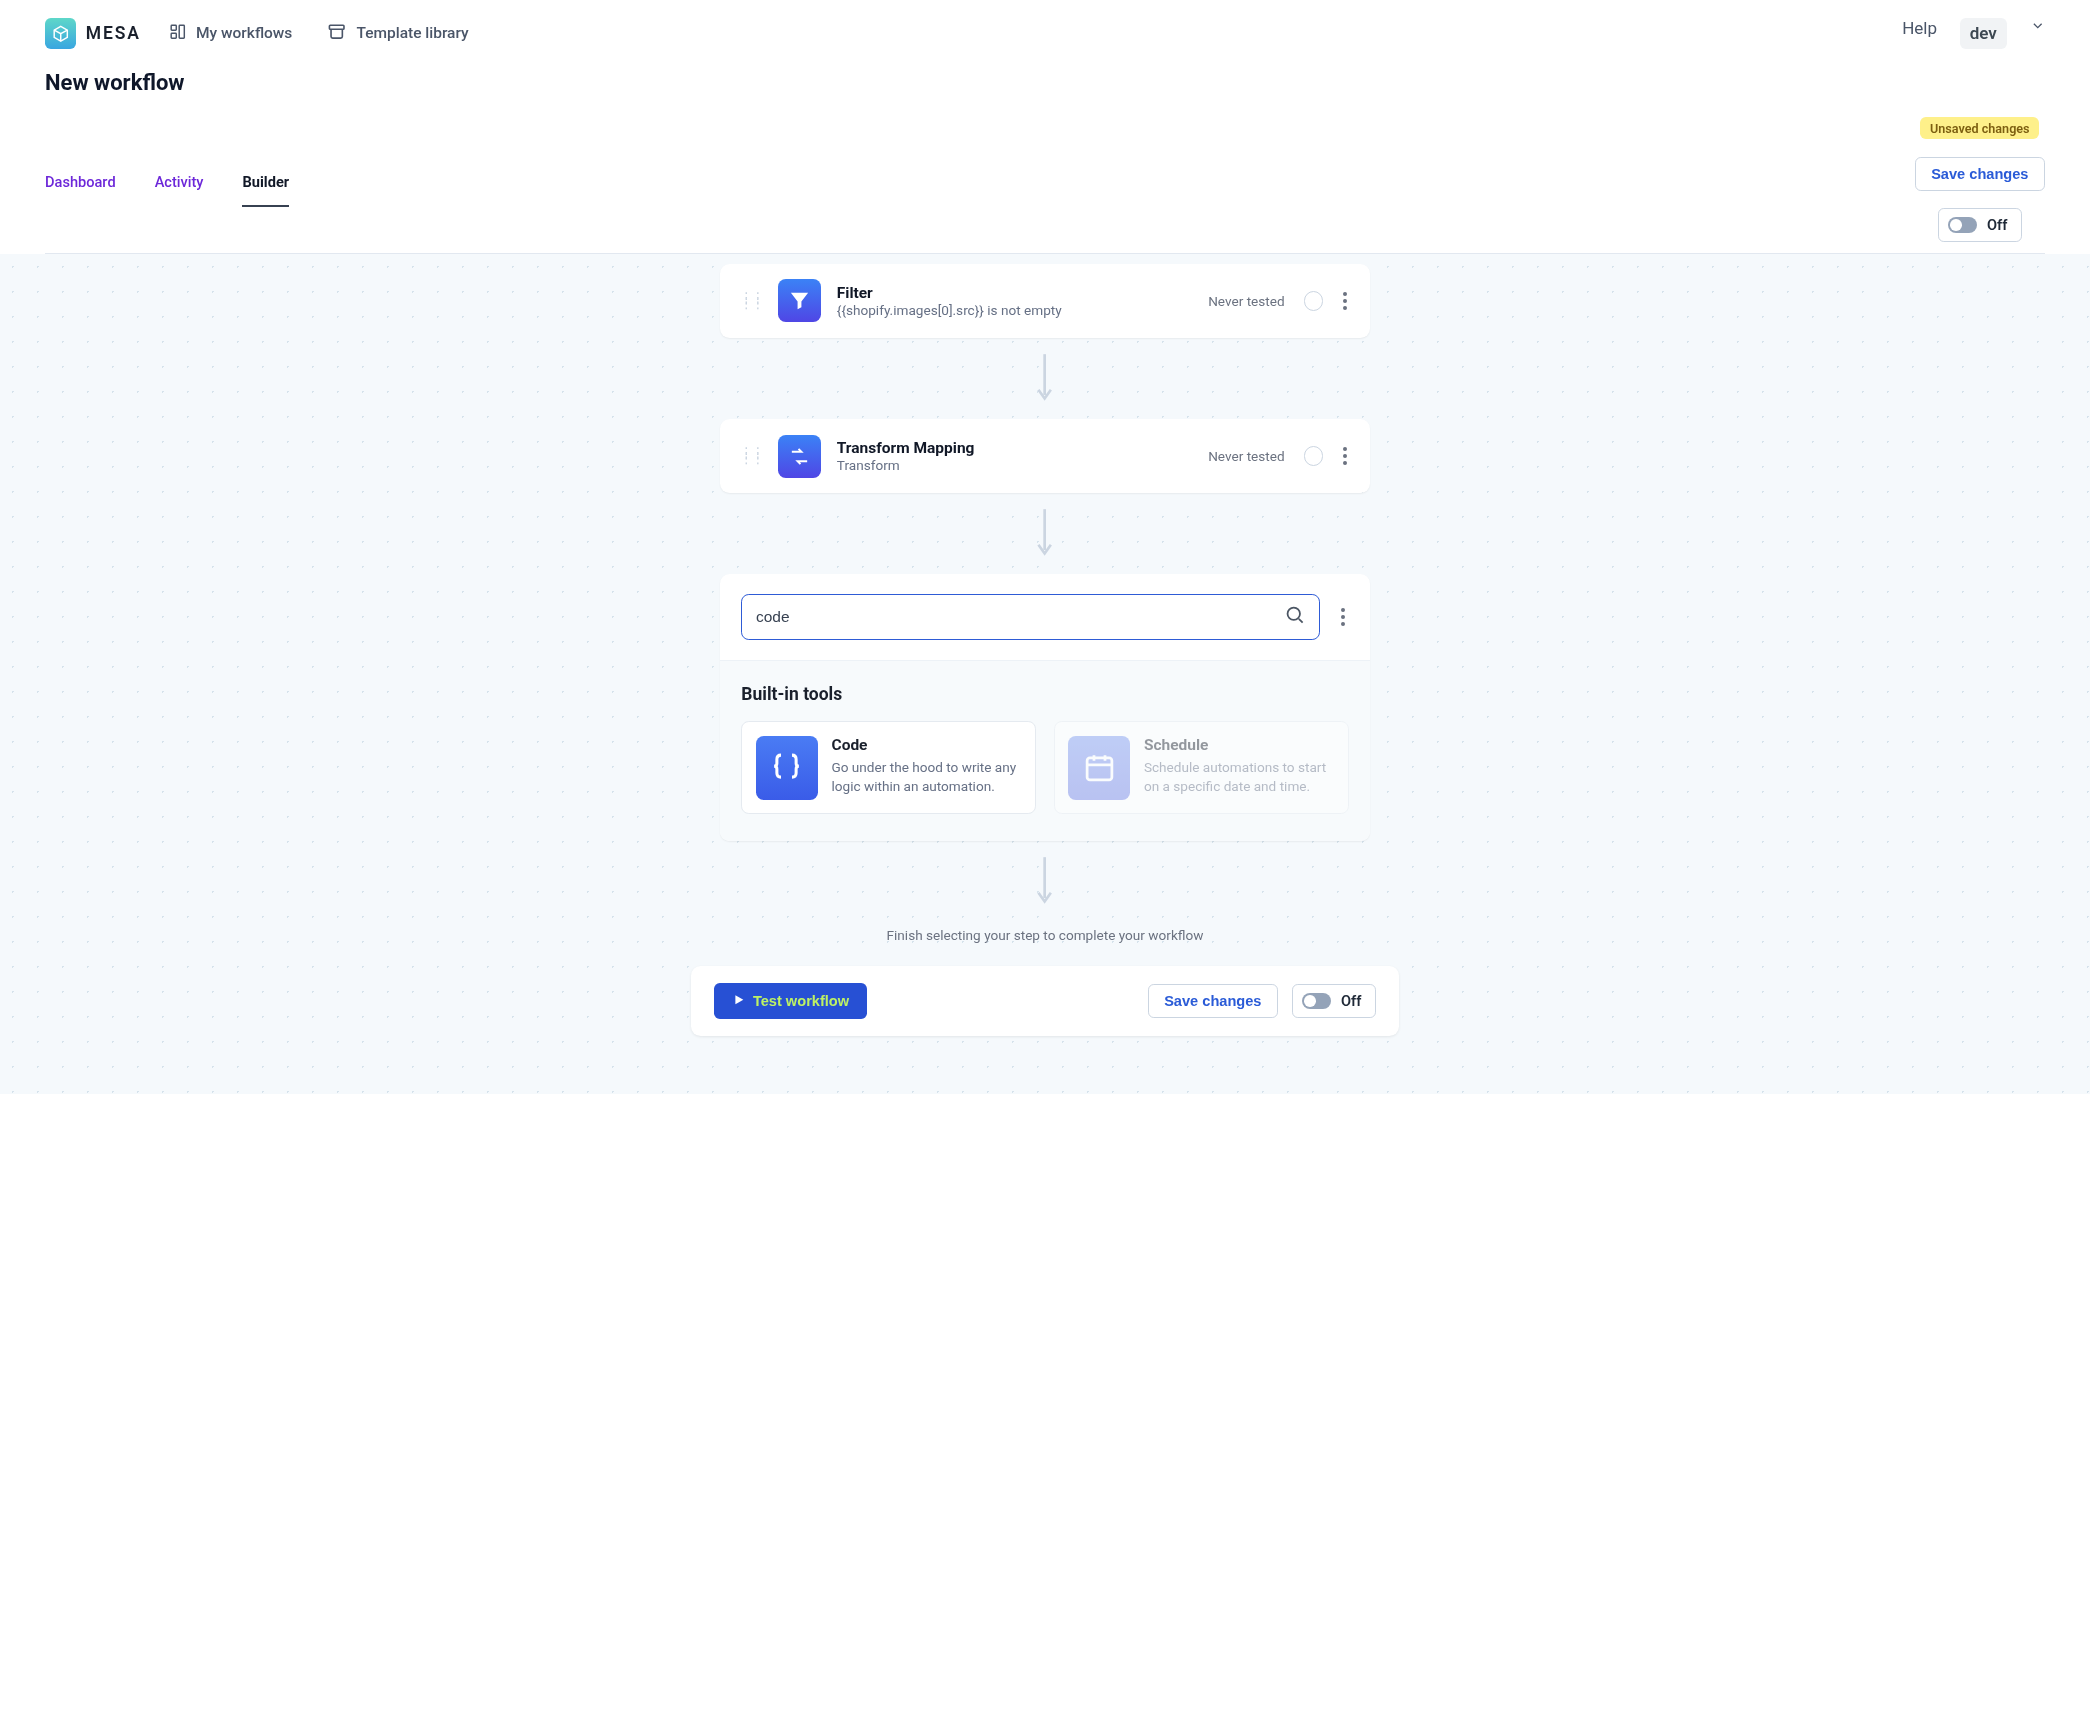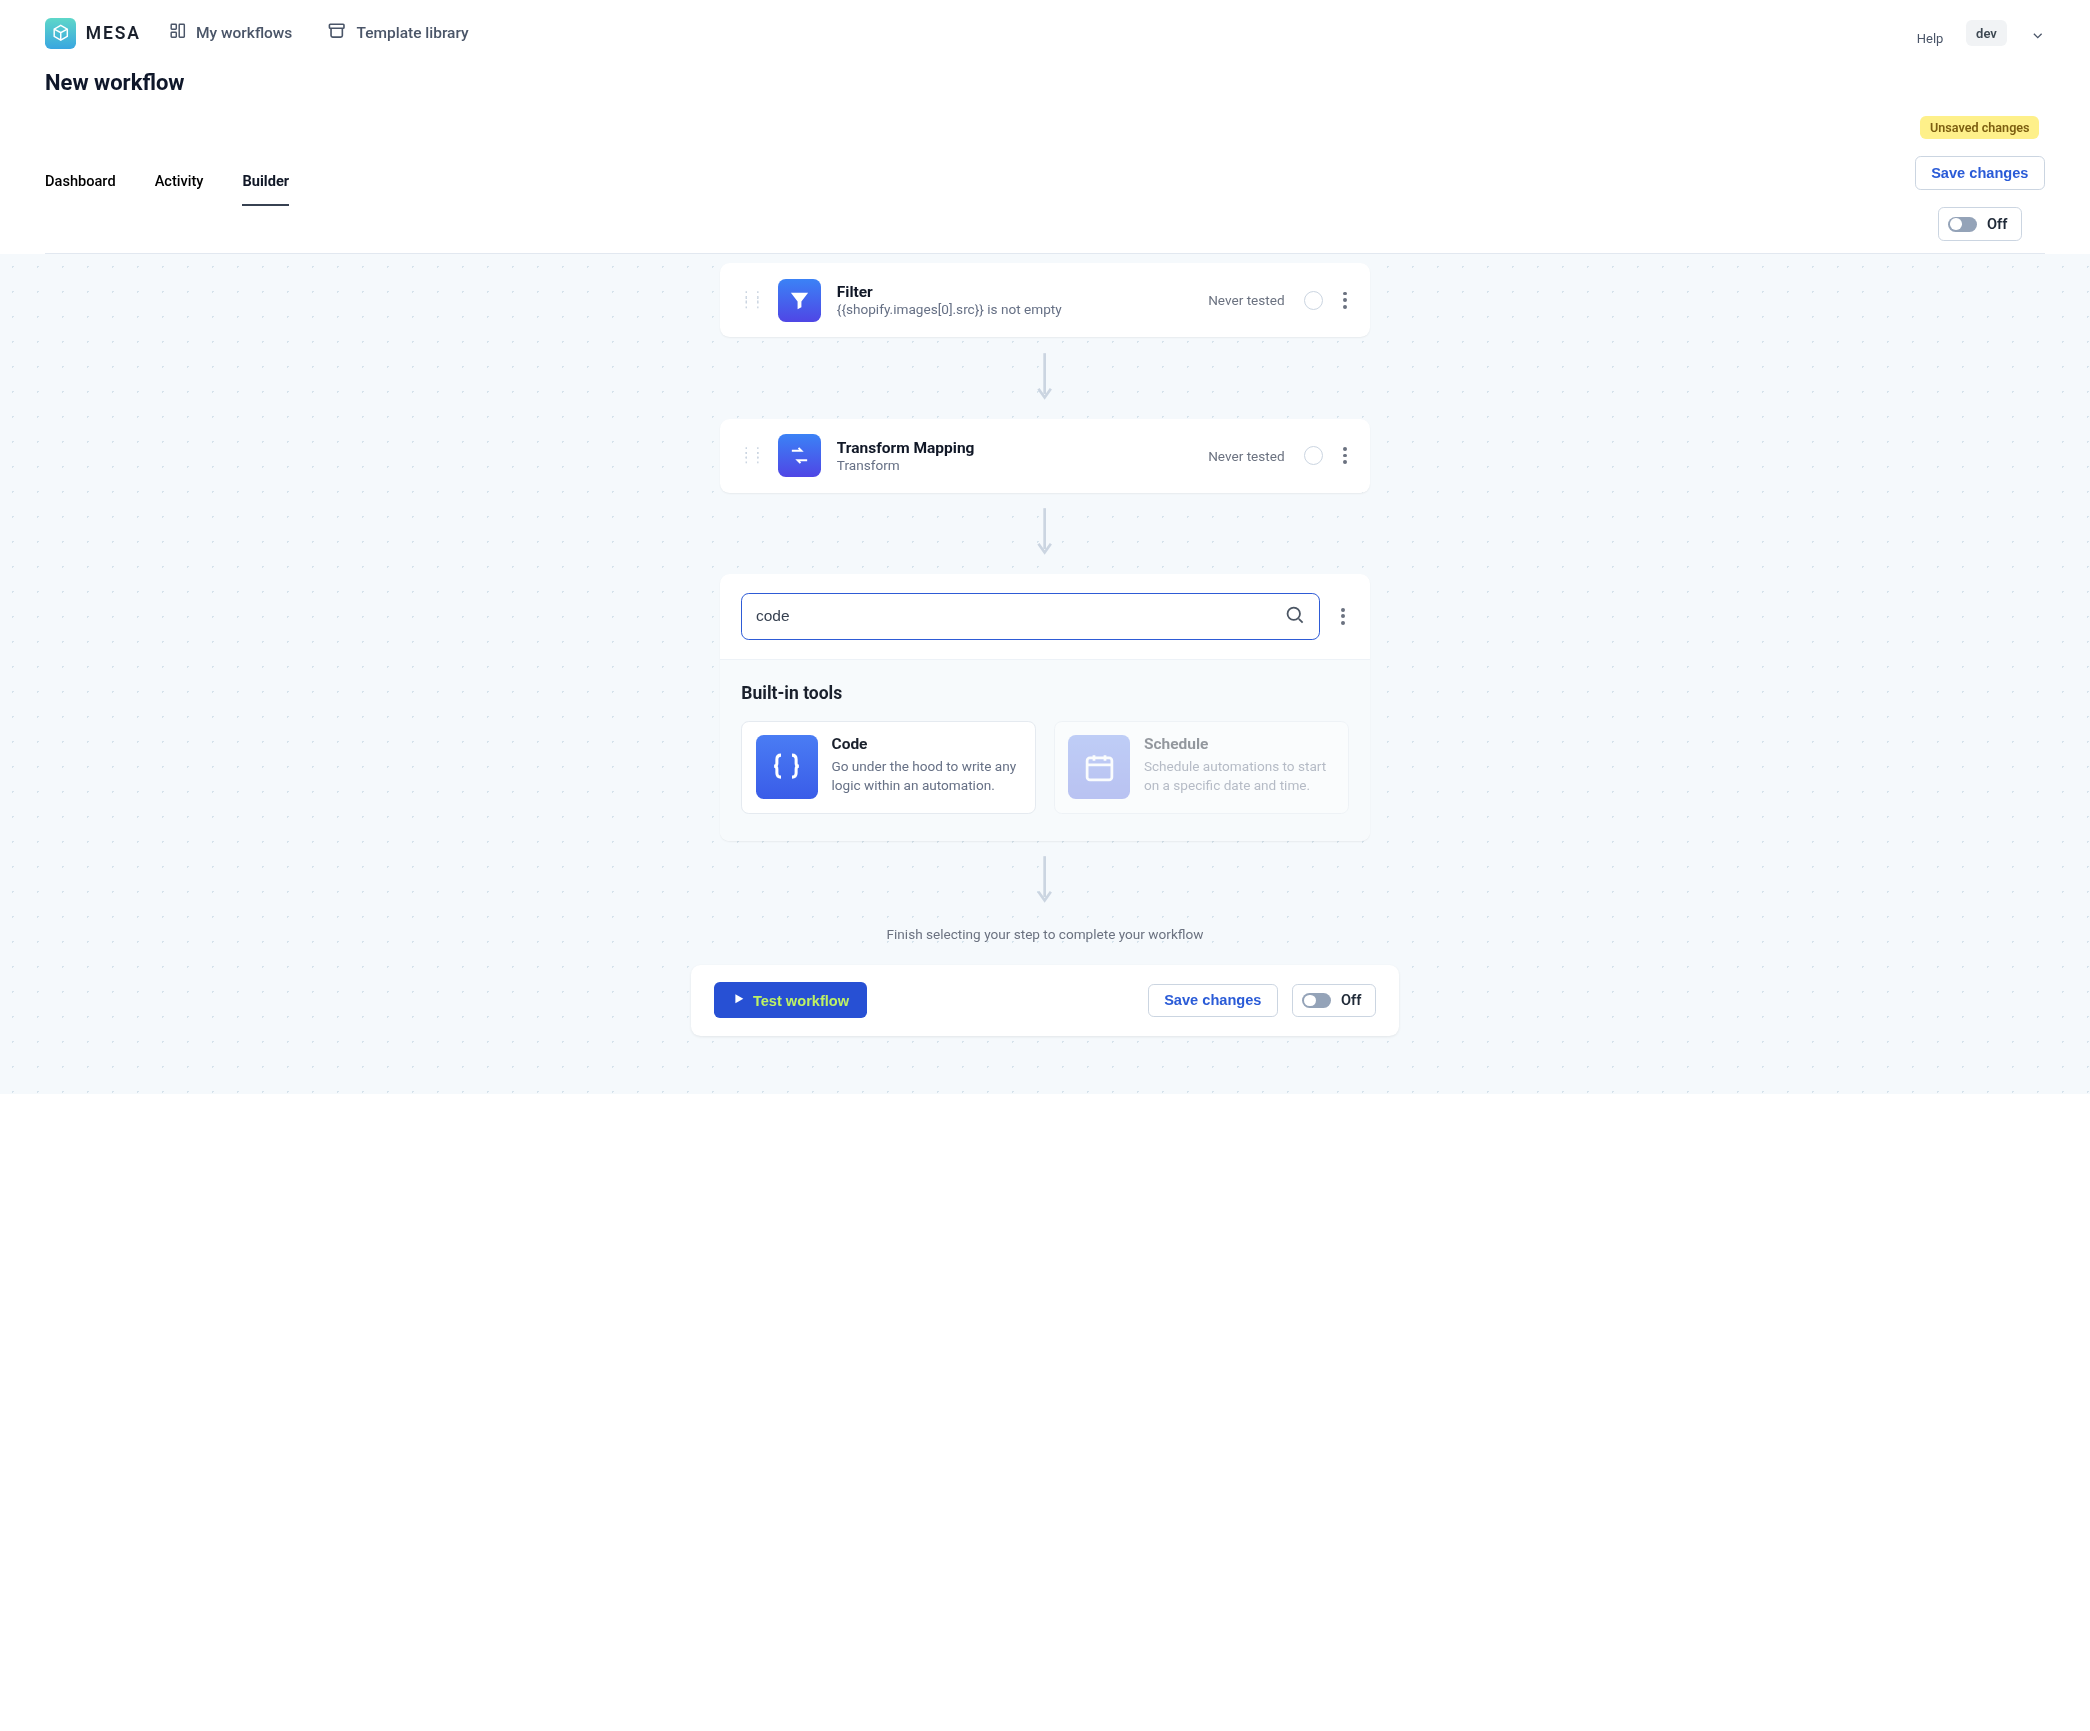--- a/index.html
+++ b/index.html
@@ -36,43 +36,43 @@
   }
   .nav {
     display: flex; align-items: center; gap: 35px; flex: 1;
   }
   .nav-item {
     display: flex; align-items: center; gap: 9.7px;
     color: #4a5568; font-size: 15.5px; font-weight: 500;
     cursor: pointer;
   }
   .header-right {
-    display: flex; align-items: flex-end; gap: 23px;
-    color: #4a5568; font-size: 13px;
+    display: flex; align-items: flex-start; gap: 23px;
+    color: #4a5568; font-size: 17px;
   }
   .env-chip {
     background: #f1f3f5;
     padding: 5.8px 9.7px;
     border-radius: 5.8px;
     font-weight: 600;
     color: #3d4852;
   }
   .chev-icon { width: 15.5px; height: 15.5px; display:inline-block; }
 
   
   .title-block { padding: 11.6px 45px 0 45px; }
   .page-title { font-size: 22px; font-weight: 700; margin-bottom: 21.3px; color:#0f172a; }
   .tab-row {
     display: flex; align-items: center; justify-content: space-between;
     border-bottom: 1px solid #e2e8f0;
   }
   .tabs { display: flex; gap: 39px; }
   .tab {
     padding: 9.7px 0 13.6px;
-    color: #000000;
+    color: #6d28d9;
     font-weight: 500;
     cursor: pointer;
   }
   .tab.active {
     color: #111827;
     font-weight: 700;
     border-bottom: 2.9px solid #374151;
   }
   .tab-actions { display: flex; align-items: center; gap: 17.5px; padding-bottom: 11.6px; flex-direction: column; }
   .badge-unsaved {

